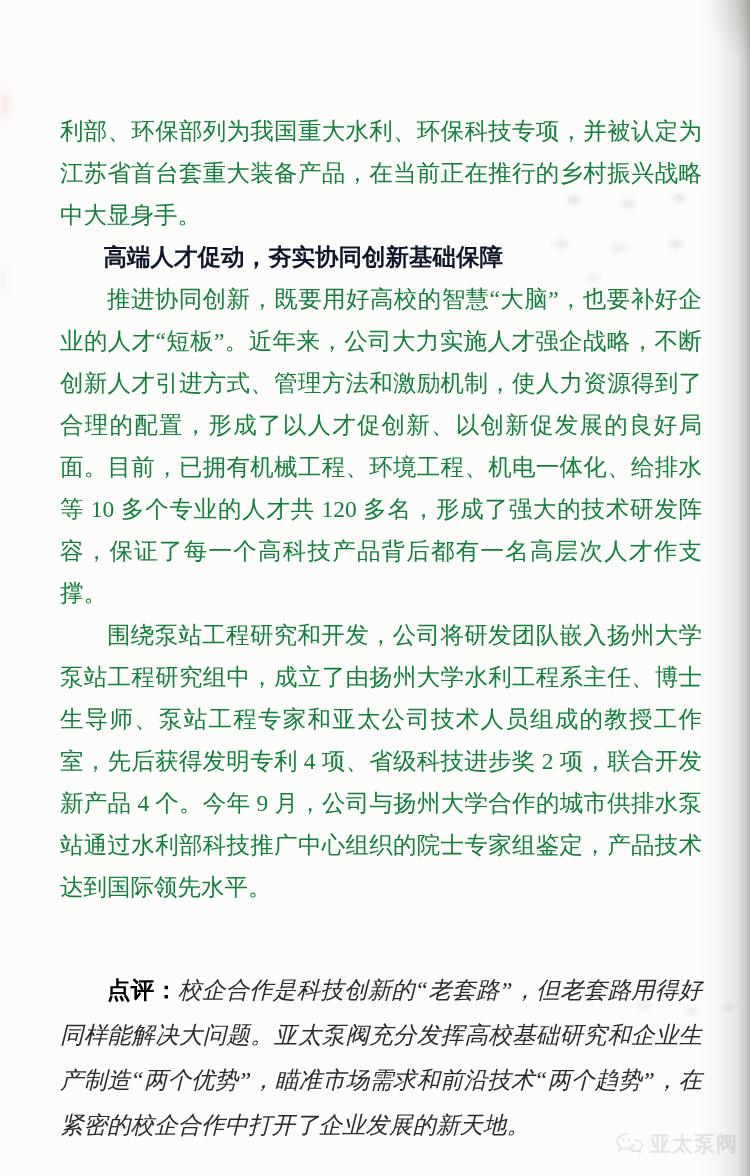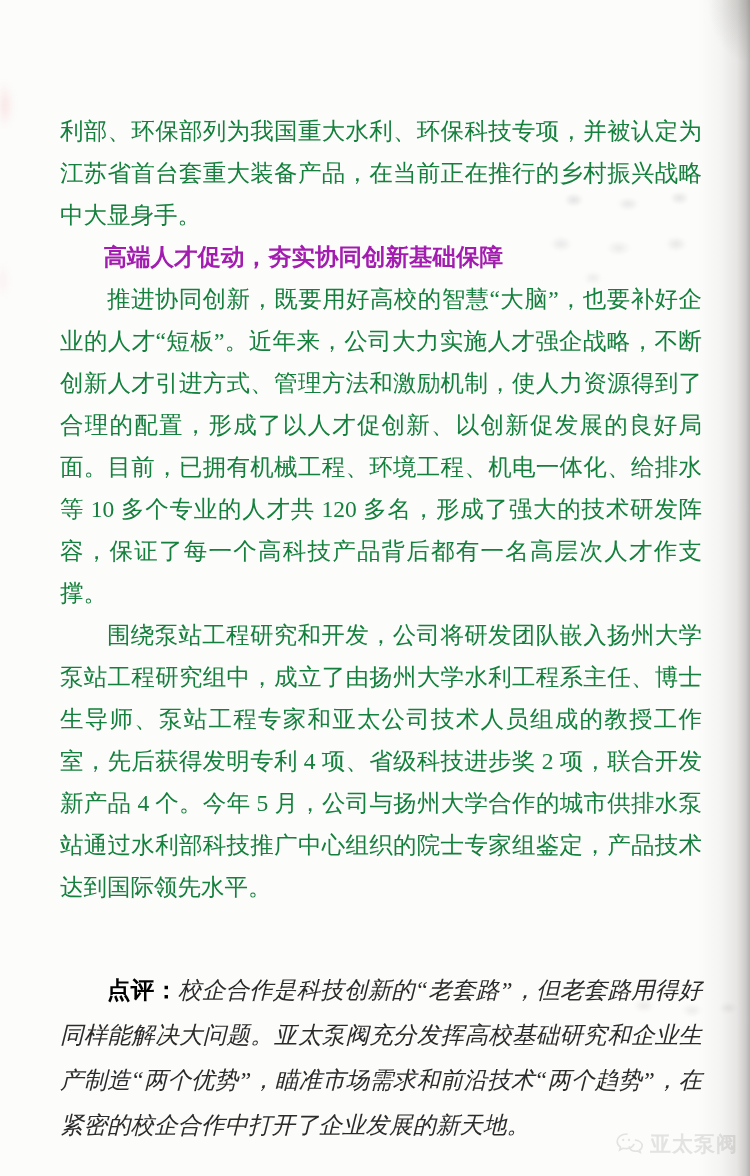--- a/index.html
+++ b/index.html
@@ -38,21 +38,21 @@
   .indent {
     text-indent: 2em;
   }
   .heading {
     margin: 0;
     font-family: "Liberation Sans", "DejaVu Sans", sans-serif;
     font-weight: bold;
     font-size: 23.5px;
     line-height: 42px;
     text-indent: 1.85em;
-    color: #a21caf;
+    color: #0f172a;
   }
   .comment-p {
     margin: 60px 0 0 0;
     font-size: 23.5px;
     line-height: 45px;
     text-align: justify;
     text-justify: inter-character;
     text-indent: 2em;
   }
   .comment-label {
@@ -151,21 +151,21 @@
 
 <div class="page">
 
   <div class="content">
     <p class="body-p">利部、环保部列为我国重大水利、环保科技专项，并被认定为江苏省首台套重大装备产品，在当前正在推行的乡村振兴战略中大显身手。</p>
 
     <div class="heading">高端人才促动，夯实协同创新基础保障</div>
 
     <p class="body-p indent">推进协同创新，既要用好高校的智慧“大脑”，也要补好企业的人才“短板”。近年来，公司大力实施人才强企战略，不断创新人才引进方式、管理方法和激励机制，使人力资源得到了合理的配置，形成了以人才促创新、以创新促发展的良好局面。目前，已拥有机械工程、环境工程、机电一体化、给排水等 10 多个专业的人才共 120 多名，形成了强大的技术研发阵容，保证了每一个高科技产品背后都有一名高层次人才作支撑。</p>
 
-    <p class="body-p indent">围绕泵站工程研究和开发，公司将研发团队嵌入扬州大学泵站工程研究组中，成立了由扬州大学水利工程系主任、博士生导师、泵站工程专家和亚太公司技术人员组成的教授工作室，先后获得发明专利 4 项、省级科技进步奖 2 项，联合开发新产品 4 个。今年 5 月，公司与扬州大学合作的城市供排水泵站通过水利部科技推广中心组织的院士专家组鉴定，产品技术达到国际领先水平。</p>
+    <p class="body-p indent">围绕泵站工程研究和开发，公司将研发团队嵌入扬州大学泵站工程研究组中，成立了由扬州大学水利工程系主任、博士生导师、泵站工程专家和亚太公司技术人员组成的教授工作室，先后获得发明专利 4 项、省级科技进步奖 2 项，联合开发新产品 4 个。今年 9 月，公司与扬州大学合作的城市供排水泵站通过水利部科技推广中心组织的院士专家组鉴定，产品技术达到国际领先水平。</p>
 
     <p class="comment-p"><span class="comment-label">点评：</span><span class="comment-body">校企合作是科技创新的“老套路”，但老套路用得好同样能解决大问题。亚太泵阀充分发挥高校基础研究和企业生产制造“两个优势”，瞄准市场需求和前沿技术“两个趋势”，在紧密的校企合作中打开了企业发展的新天地。</span></p>
 
     <div class="page-number">— 78 —</div>
   </div>
 
   <div class="ghost ghost-a"></div>
   <div class="ghost ghost-b"></div>
   <div class="ghost ghost-c"></div>
   <div class="smudge"></div>

